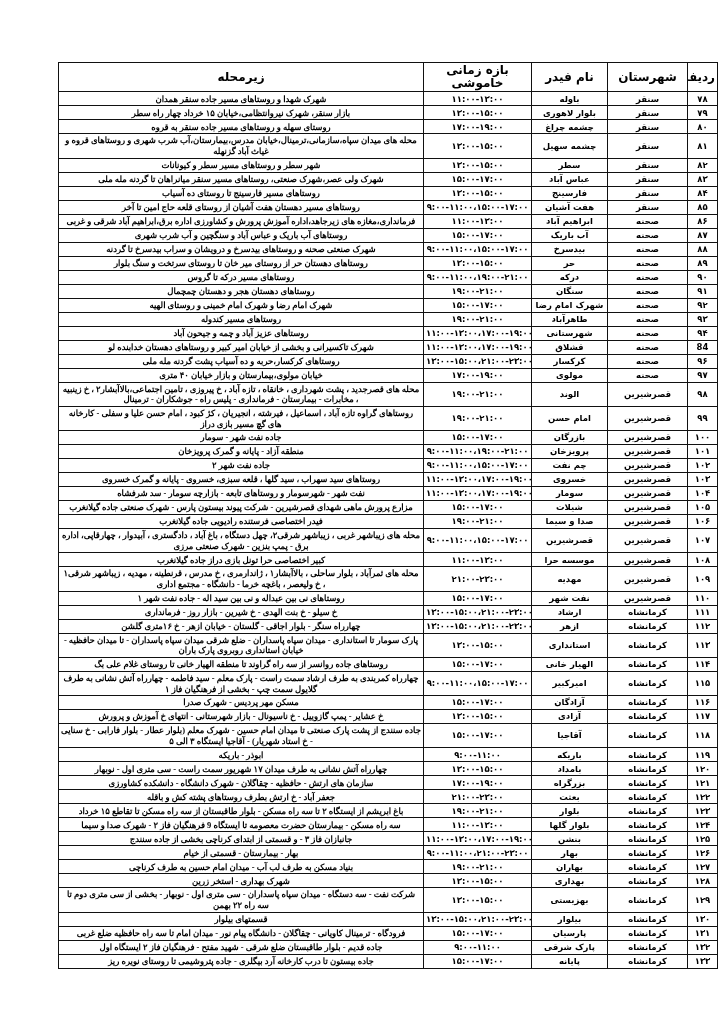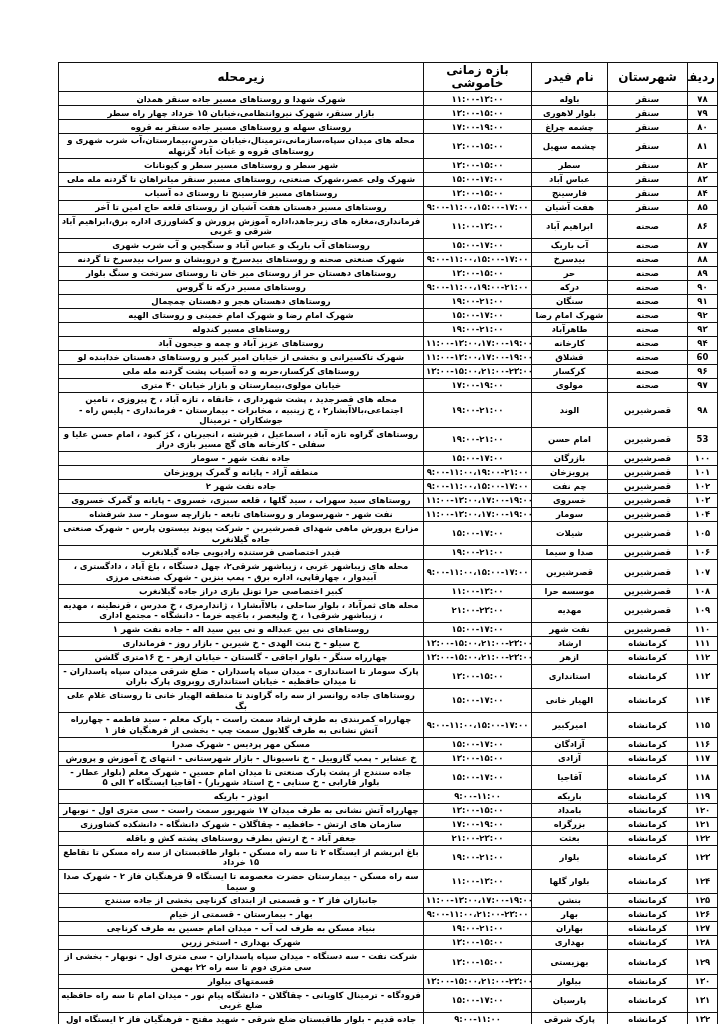--- a/index.html
+++ b/index.html
@@ -35,21 +35,21 @@
     font-size:8.5px;
     line-height:1.25;
     height:11px;
   }
   col.c-row{width:30px;}
   col.c-county{width:80px;}
   col.c-feeder{width:76px;}
   col.c-time{width:108px;}
   col.c-area{width:auto;}
   td.time{direction:ltr;font-size:8px;letter-spacing:0;white-space:nowrap;}
-  td.area{padding:1px 6px;}
+  td.area{padding:1px 6px;font-family:Liberation Serif, serif;}
 </style>
 </head>
 <body>
 
 <div class="sheet">
   <table class="outage">
     <colgroup>
       <col class="c-row">
       <col class="c-county">
       <col class="c-feeder">
@@ -190,27 +190,27 @@
       <td>۹۳</td>
       <td>صحنه</td>
       <td>طاهرآباد</td>
       <td class="time">۱۹:۰۰-۲۱:۰۰</td>
       <td class="area">روستاهای مسیر کندوله</td>
     </tr>
 
     <tr>
       <td>۹۴</td>
       <td>صحنه</td>
-      <td>کارخانه</td>
+      <td>شهرستانی</td>
       <td class="time">۱۱:۰۰-۱۳:۰۰،۱۷:۰۰-۱۹:۰۰</td>
       <td class="area">روستاهای عزیز آباد و چمه و جیحون آباد</td>
     </tr>
 
     <tr>
-      <td>60</td>
+      <td>84</td>
       <td>صحنه</td>
       <td>قشلاق</td>
       <td class="time">۱۱:۰۰-۱۳:۰۰،۱۷:۰۰-۱۹:۰۰</td>
       <td class="area">شهرک تاکسیرانی و بخشی از خیابان امیر کبیر و روستاهای دهستان خدابنده لو</td>
     </tr>
 
     <tr>
       <td>۹۶</td>
       <td>صحنه</td>
       <td>کرکسار</td>
@@ -228,21 +228,21 @@
 
     <tr>
       <td>۹۸</td>
       <td>قصرشیرین</td>
       <td>الوند</td>
       <td class="time">۱۹:۰۰-۲۱:۰۰</td>
       <td class="area">محله های قصرجدید ، پشت شهرداری ، خانقاه ، تازه آباد ، خ پیروزی ، تامین اجتماعی،بالاآبشار۲ ، خ زینبیه ، مخابرات - بیمارستان - فرمانداری - پلیس راه - جوشکاران - ترمینال</td>
     </tr>
 
     <tr>
-      <td>53</td>
+      <td>۹۹</td>
       <td>قصرشیرین</td>
       <td>امام حسن</td>
       <td class="time">۱۹:۰۰-۲۱:۰۰</td>
       <td class="area">روستاهای گراوه تازه آباد ، اسماعیل ، فیرشته ، انجیریان ، کژ کبود ، امام حسن علیا و سفلی - کارخانه های گچ مسیر بازی دراز</td>
     </tr>
 
     <tr>
       <td>۱۰۰</td>
       <td>قصرشیرین</td>
       <td>بازرگان</td>

